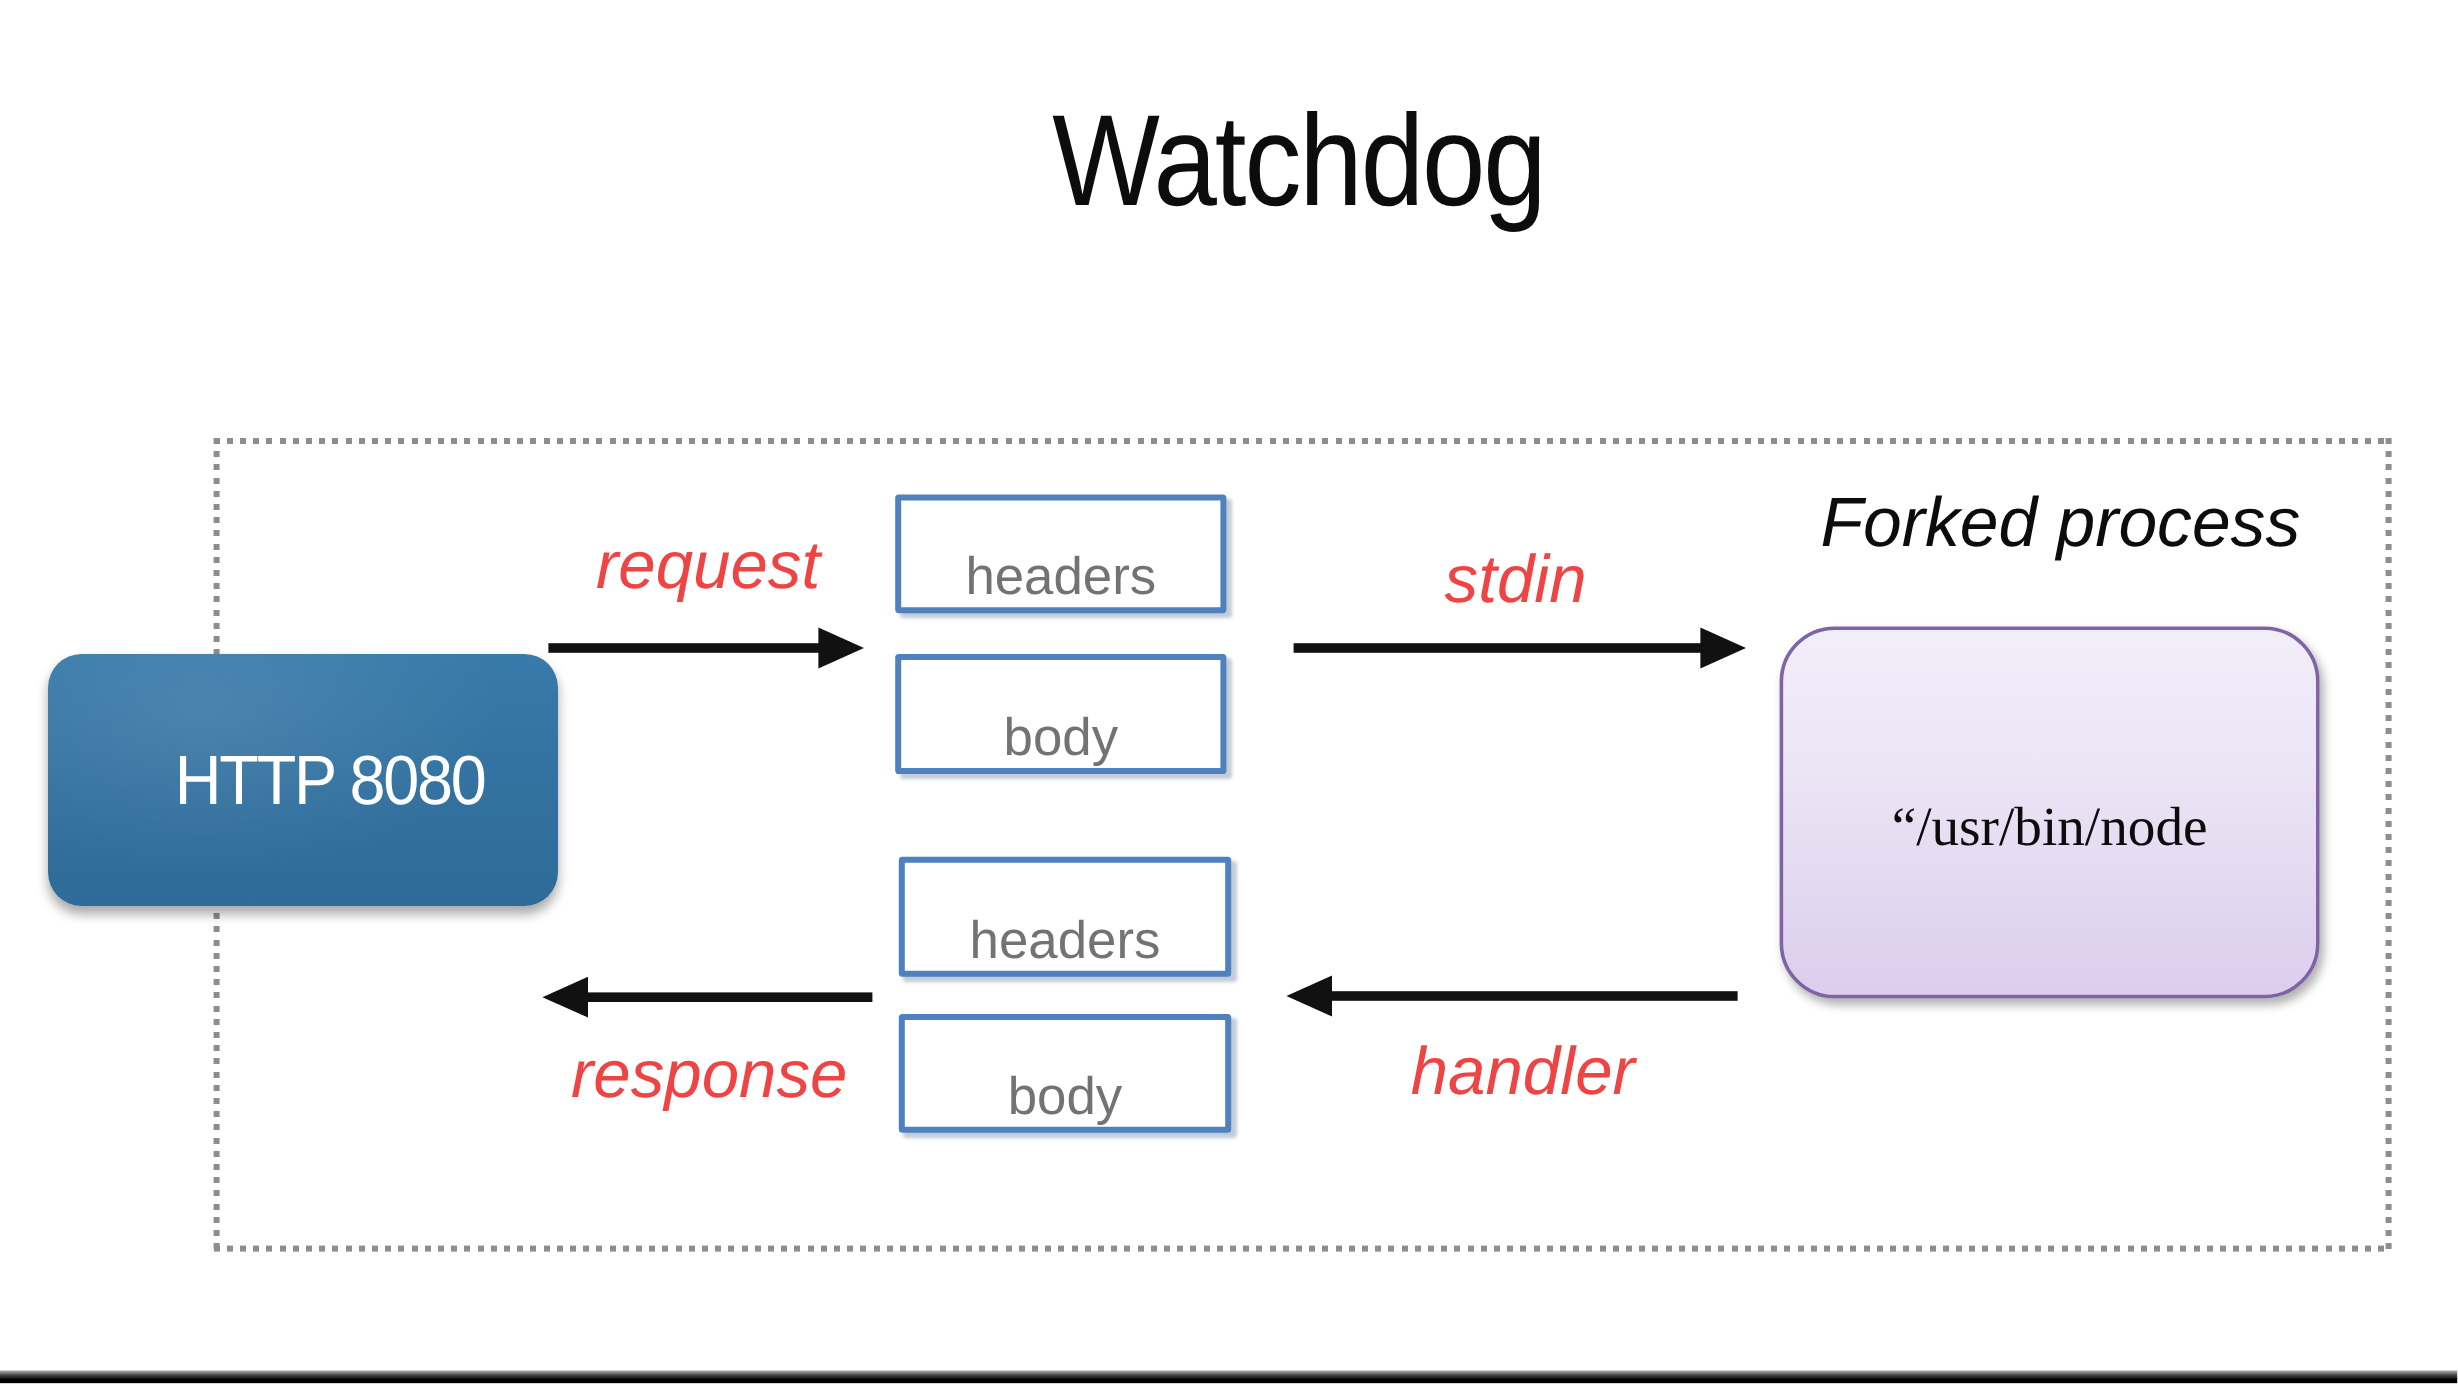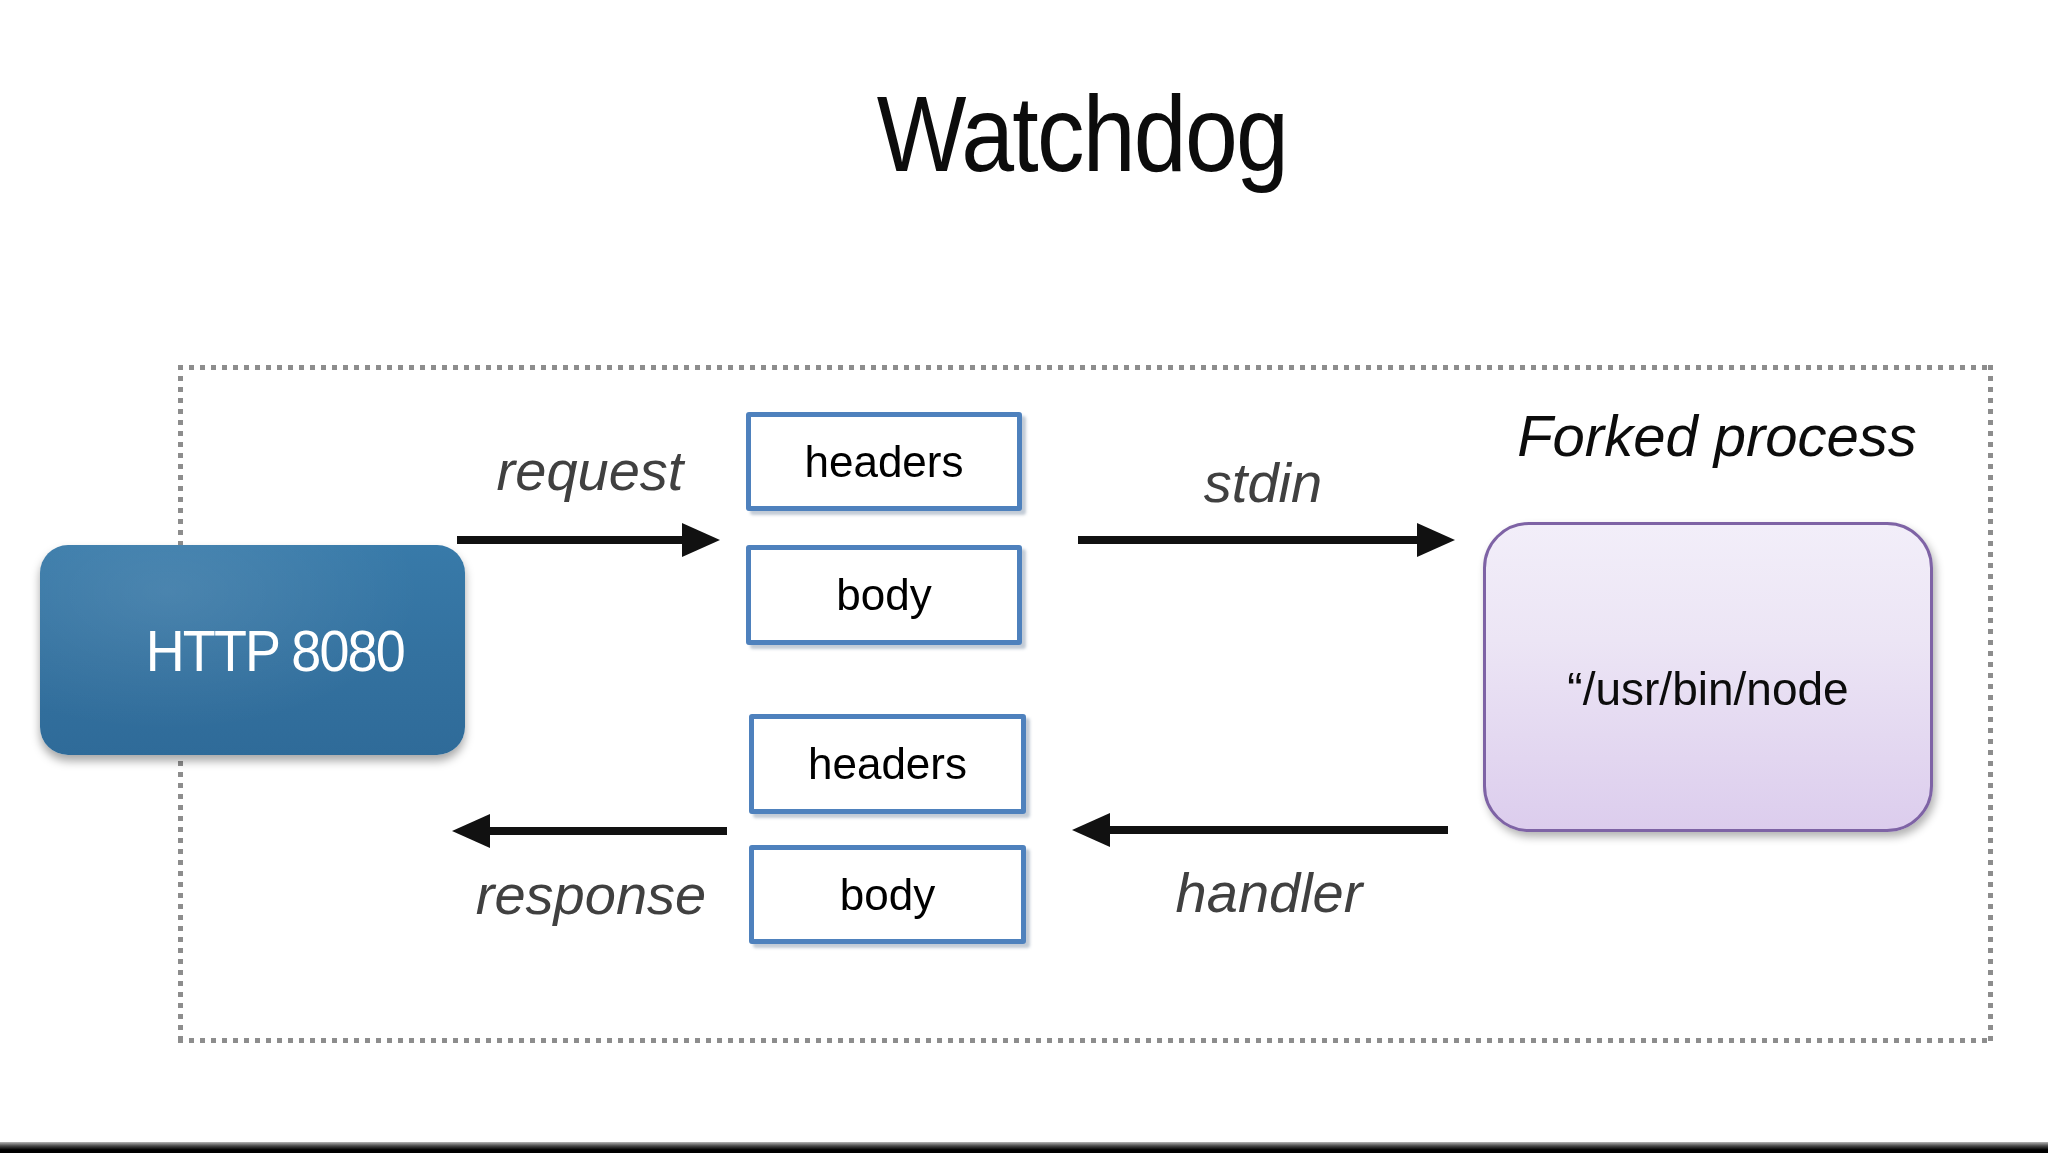--- a/index.html
+++ b/index.html
@@ -49,51 +49,52 @@
     transform:scaleX(0.93); transform-origin:center;
   }
   
   .io-box{
     position:absolute;
     background:#ffffff;
     border:5px solid #4e81bd;
     border-radius:3px;
     box-shadow:4px 4px 3px rgba(120,140,165,0.45);
     box-sizing:border-box;
-    display:flex; align-items:center; justify-content:center;
-    font-size:44px; color:#000000;
+    display:flex; align-items:flex-end; justify-content:center;
+    font-size:44px; color:#737373;
     z-index:2;
   }
   .box-req-headers{left:746px; top:412px; width:276px; height:99px;}
   .box-req-body   {left:746px; top:545px; width:276px; height:100px;}
   .box-res-headers{left:749px; top:714px; width:277px; height:100px;}
   .box-res-body   {left:749px; top:845px; width:277px; height:99px;}
   
   .forked-node{
     position:absolute; left:1483px; top:522px; width:450px; height:310px;
     box-sizing:border-box;
     border:3px solid #7e63a5;
     border-radius:46px;
     background:linear-gradient(180deg,#f2eef9 0%, #ece5f5 38%, #dccded 100%);
     box-shadow:3px 5px 8px rgba(0,0,0,0.30);
     display:flex; flex-direction:column; align-items:center; justify-content:center;
     padding-top:24px;
     text-align:center;
     font-size:46px; line-height:1.32; color:#0c0c0c;
     z-index:2;
+    font-family:Liberation Serif, serif;
   }
   .node-caption{
     position:absolute; left:1512px; top:402px; width:410px;
     text-align:center; font-style:italic; font-size:58px; color:#0c0c0c;
     white-space:nowrap;
   }
   
   .flow-label{
     position:absolute; width:300px; text-align:center;
-    font-style:italic; font-size:56px; color:#404040; white-space:nowrap;
+    font-style:italic; font-size:56px; color:#ef4444; white-space:nowrap;
   }
   .label-request {left:440px;  top:438px;}
   .label-stdin   {left:1113px; top:434px;margin-top:16px;}
   .label-response{left:441px;  top:862px;}
   .label-stdout  {left:1119px; top:860px;}
   
   .arrow{position:absolute; height:34px;}
   .arrow .shaft{
     position:absolute; top:50%; transform:translateY(-50%);
     height:8px; background:#111;

